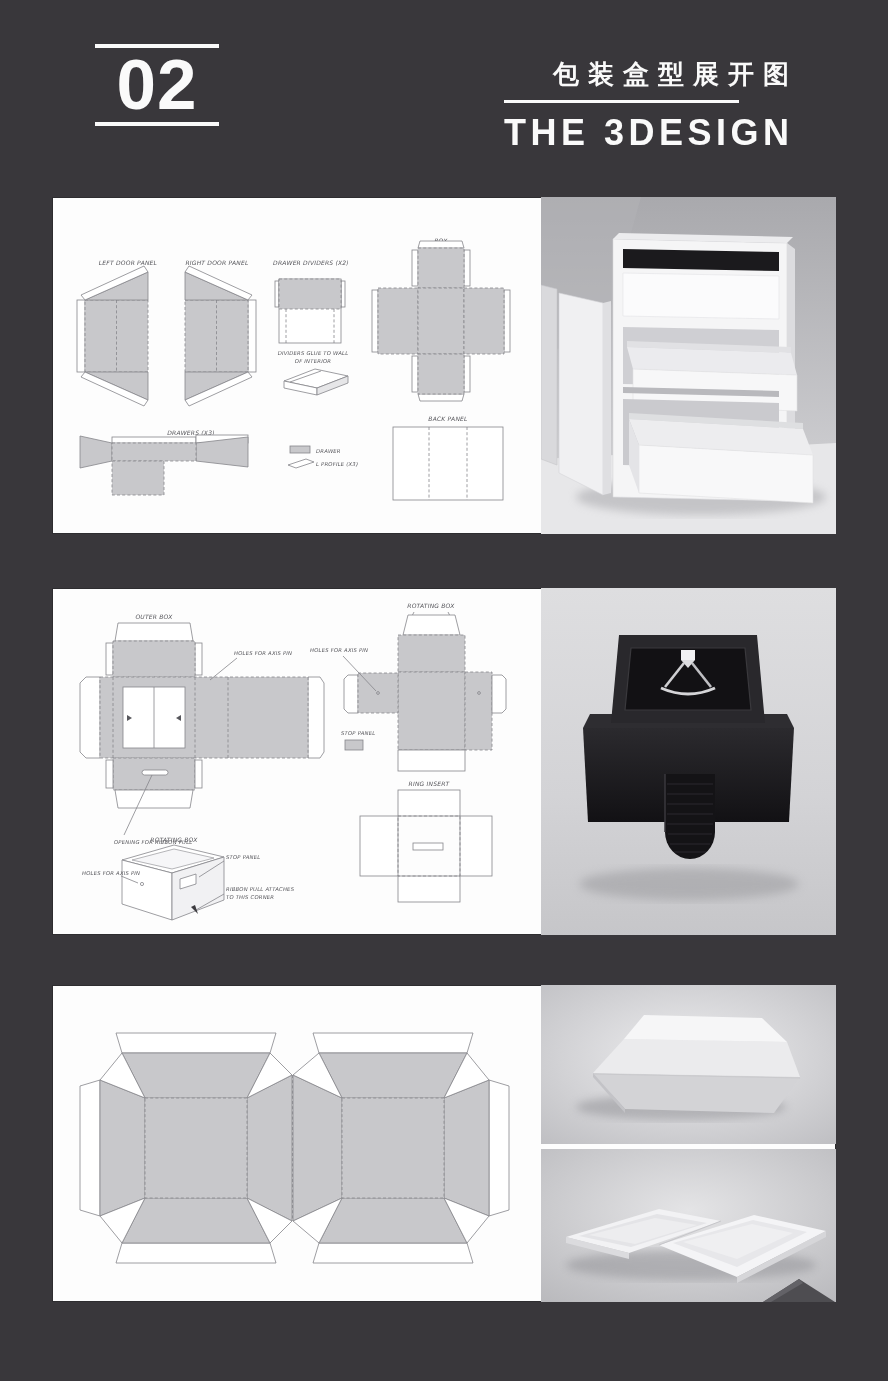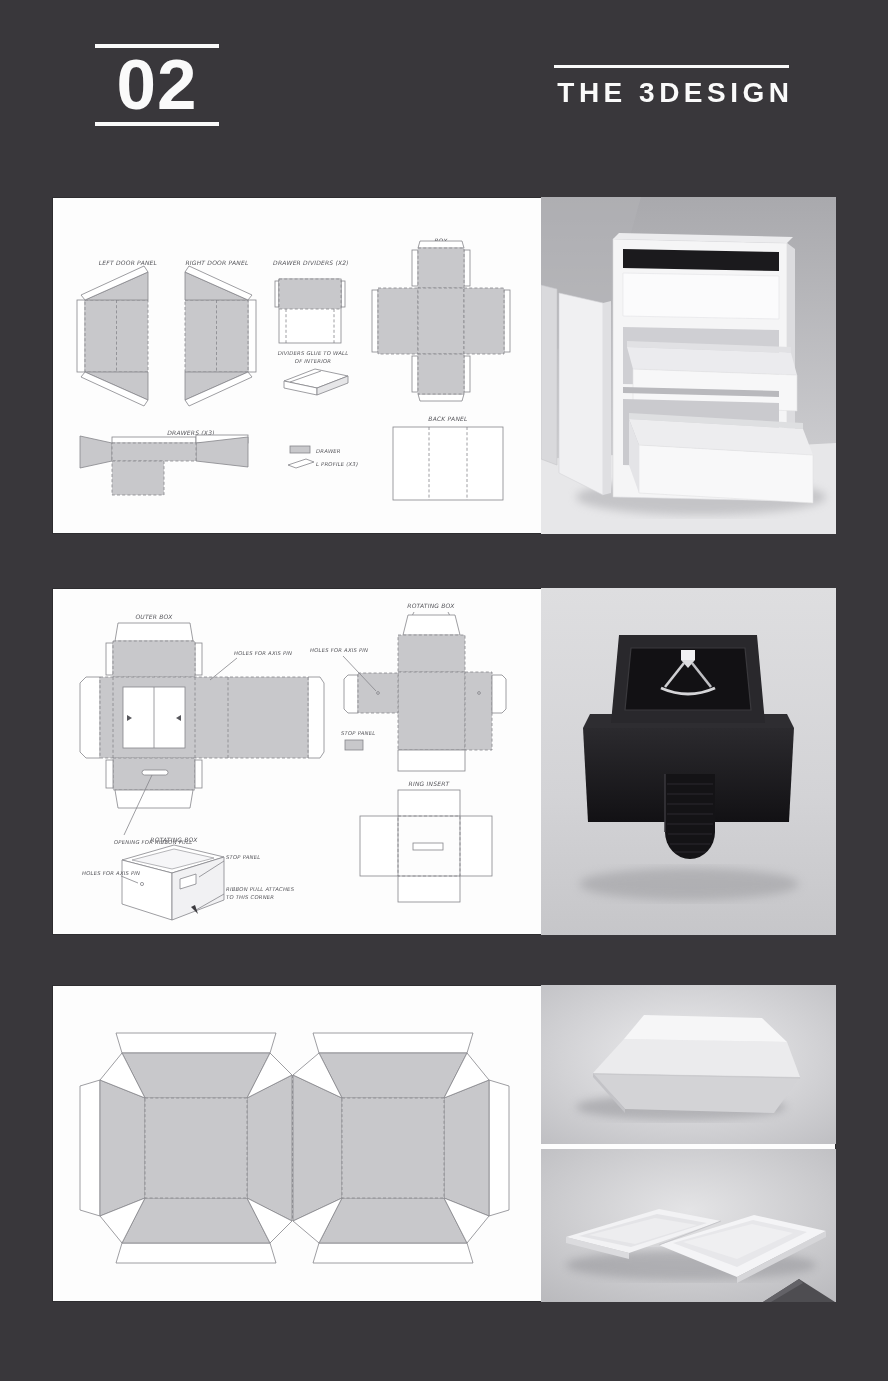--- a/index.html
+++ b/index.html
@@ -8,21 +8,21 @@
     background:#39373b;
     font-family:"Liberation Sans",sans-serif;
   }
   
   .num-block{position:absolute;left:95px;top:44px;width:124px;text-align:center;color:#fafafa}
   .num-rule{height:4px;background:#fafafa}
   .num{font-size:71px;font-weight:bold;line-height:1.04;letter-spacing:1px}
   .title-block{position:absolute;top:57px;right:99px;color:#fafafa;text-align:right}
   .title-zh{font-size:26px;font-weight:bold;letter-spacing:9px;margin-right:-9px;white-space:nowrap}
   .title-rule{height:3px;background:#fafafa;margin:8px 0 9px;width:235px}
-  .title-en{font-size:28px;font-weight:bold;letter-spacing:4.5px;margin-right:-4.5px;white-space:nowrap}
+  .title-en{font-size:36px;font-weight:bold;letter-spacing:4.5px;margin-right:-4.5px;white-space:nowrap}
   
   .panel{position:absolute;left:52px;width:784px;background:#fdfdfd;box-shadow:0 0 0 1px #2e2d30 inset}
   #panel1{top:197px;height:337px}
   #panel2{top:588px;height:347px}
   #panel3{top:985px;height:317px}
   .diag{position:absolute;left:0;top:0}
   .photo{position:absolute;top:0;right:0;width:295px}
   .photo svg{display:block}
   
   .lbl{font:italic 6px "DejaVu Sans",sans-serif;fill:#57575c;letter-spacing:.2px}
@@ -34,20 +34,21 @@
 </style>
 </head>
 <body>
 
 <div class="num-block">
   <div class="num-rule"></div>
   <div class="num">02</div>
   <div class="num-rule"></div>
 </div>
 <div class="title-block">
+  <div class="title-zh">包装盒型展开图</div>
   <div class="title-rule"></div>
   <div class="title-en">THE 3DESIGN</div>
 </div>
 
 <section class="panel" id="panel1">
   <svg class="diag" width="490" height="337" viewBox="0 0 490 337">
 
     <g>
       <text class="lbl" x="76" y="68" text-anchor="middle">LEFT DOOR PANEL</text>
       <rect class="wf" x="25" y="103" width="8" height="72"></rect>

